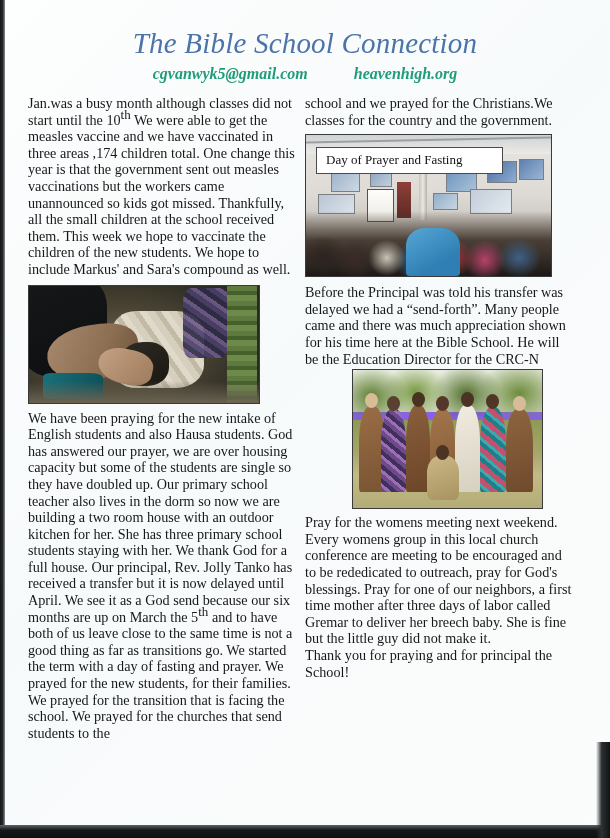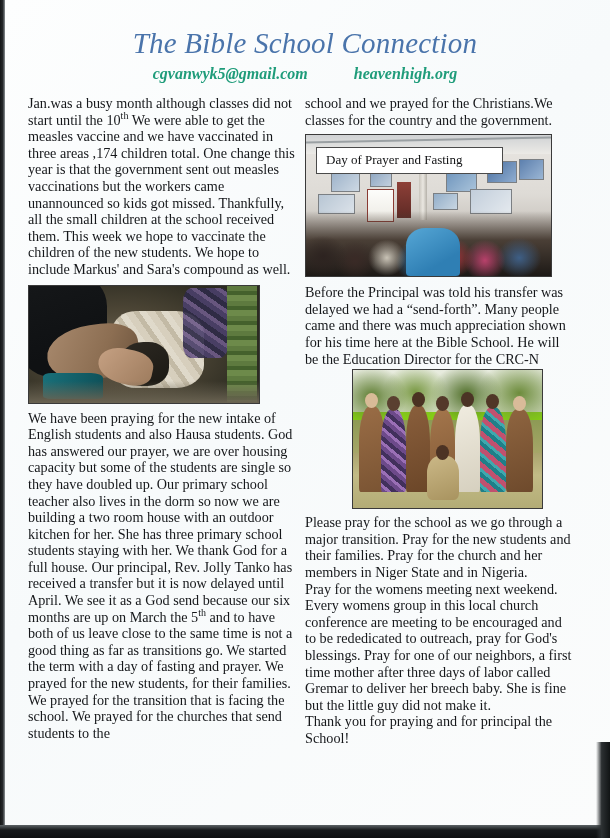--- a/index.html
+++ b/index.html
@@ -101,32 +101,32 @@
 
   .body-text {
     font-family: "Liberation Serif", serif;
     font-size: 14.2px;
     line-height: 16.6px;
     color: #15171a;
     text-align: left;
     margin: 0;
   }
   .body-text sup {
-    font-size: 10px;
+    font-size: 13px;
     vertical-align: super;
     line-height: 0;
   }
   .gap-after { margin-bottom: 6px; }
   .gap-before { margin-top: 7px; }
 
   
   .photo {
     position: relative;
     border: 1px solid #3a3a3a;
-    background: #84cc16;
+    background: #8b5cf6;
     overflow: hidden;
     box-sizing: border-box;
   }
   .photo-vaccination {
     width: 232px; height: 119px;
     margin: 7px 0 6px 0;
   }
   .photo-prayer {
     width: 247px; height: 143px;
     margin: 6px 0 6px 0;
@@ -433,21 +433,20 @@
             </div>
           <div class="figure f7">
               <span class="f-head"></span>
             </div>
           <div class="f-seated">
               <span class="f-head"></span>
             </div>
         </div>
       </div>
 
-      <p class="body-text">Please pray for the school as we go through a major transition. Pray for the new students and their families. Pray for the church and her members in Niger State and in Nigeria.</p>
       <p class="body-text">Pray for the womens meeting next weekend. Every womens group in this local church conference are meeting to be encouraged and to be rededicated to outreach, pray for God's blessings. Pray for one of our neighbors, a first time mother after three days of labor called Gremar to deliver her breech baby. She is fine but the little guy did not make it.</p>
       <p class="body-text">Thank you for praying and for principal the School!</p>
     </div>
   </div>
 
   <div class="scan-edge-left"></div>
   <div class="scan-edge-bottom"></div>
   <div class="scan-edge-bottom-right"></div>
 </div>
 

